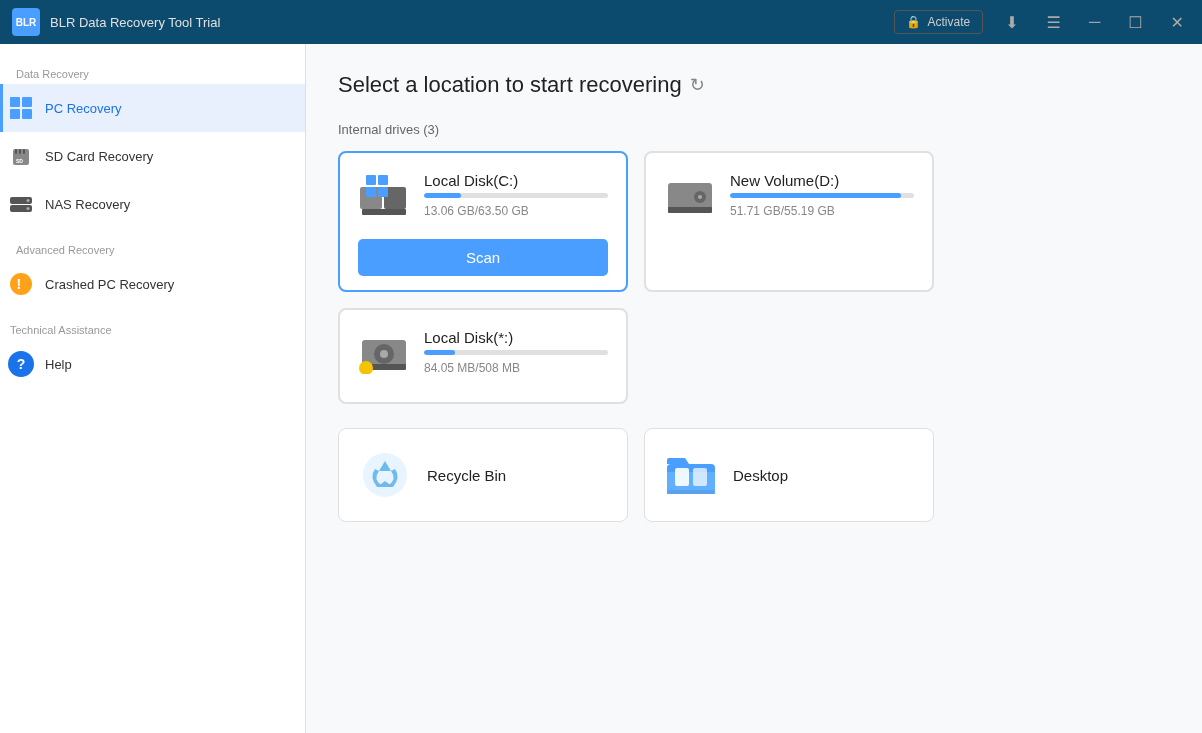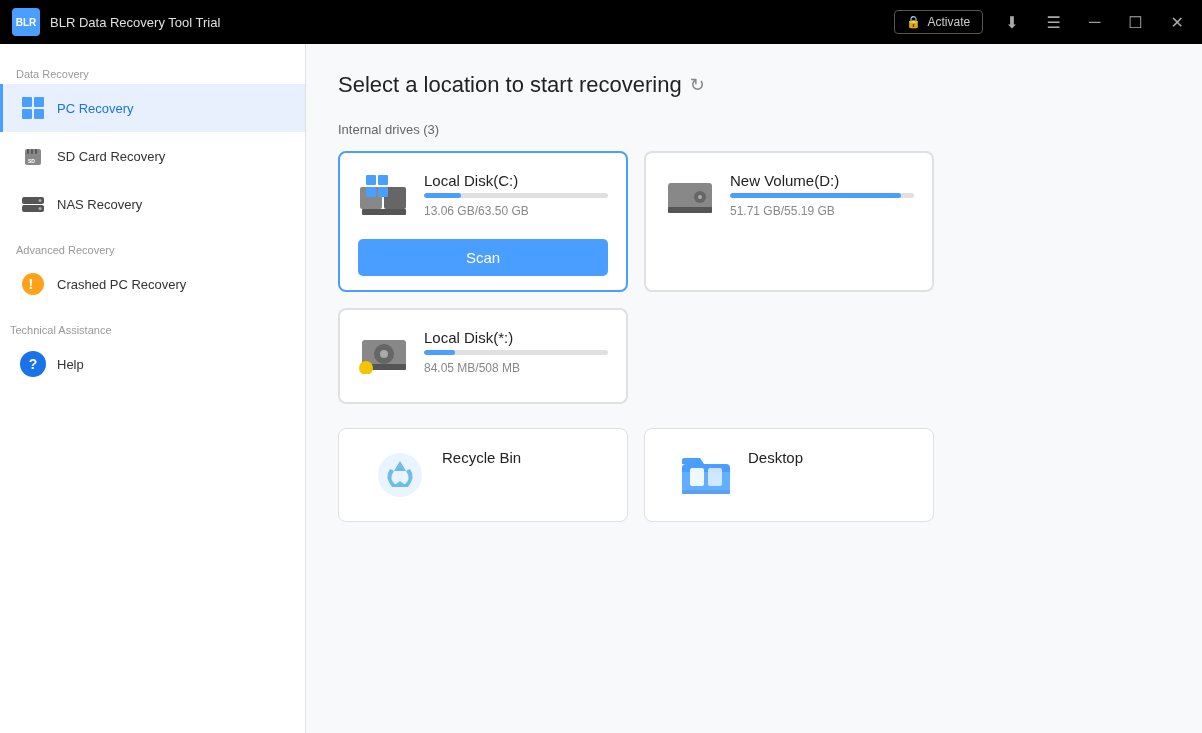--- a/index.html
+++ b/index.html
@@ -1,20 +1,20 @@
 <!DOCTYPE html>
 <html><head>
   <meta charset="utf-8">
   <style>
     * { margin: 0; padding: 0; box-sizing: border-box; }
     body { font-family: 'Segoe UI', Arial, sans-serif; background: #f0f4f8; width: 1202px; height: 733px; overflow: hidden; }
 
     
     .titlebar {
-      background: #000000;
+      background: #0c4a6e;
       height: 44px;
       display: flex;
       align-items: center;
       padding: 0 12px;
       color: white;
       user-select: none;
     }
     .titlebar-logo {
       width: 28px; height: 28px;
       background: #4a9eff;
@@ -66,21 +66,21 @@
     .sidebar-section-label {
       font-size: 11px;
       color: #999;
       padding: 8px 16px 4px;
       font-weight: 500;
     }
     .sidebar-item {
       display: flex;
       align-items: center;
       gap: 10px;
-      padding: 10px 16px;
+      padding: 10px 4px;
       cursor: pointer;
       font-size: 13px;
       color: #333;
       border-left: 3px solid transparent;
     }
     .sidebar-item.active {
       background: #e8f0fe;
       border-left: 3px solid #4a9eff;
       color: #1a73e8;
     }
@@ -195,24 +195,24 @@
       font-weight: 500;
       margin-top: 8px;
     }
 
     
     .location-card {
       width: 290px;
       background: #ffffff;
       border: 1px solid #e0e0e0;
       border-radius: 8px;
-      padding: 20px 35px;
-      cursor: pointer;
-      display: flex;
-      align-items: flex-start;
+      padding: 20px 20px;
+      cursor: pointer;
+      display: flex;
+      align-items: center;
       gap: 16px;
       flex-shrink: 0;
     }
     .location-icon {
       width: 52px; height: 52px;
       display: flex; align-items: center; justify-content: center;
       flex-shrink: 0;
     }
     .location-name {
       font-size: 15px;

